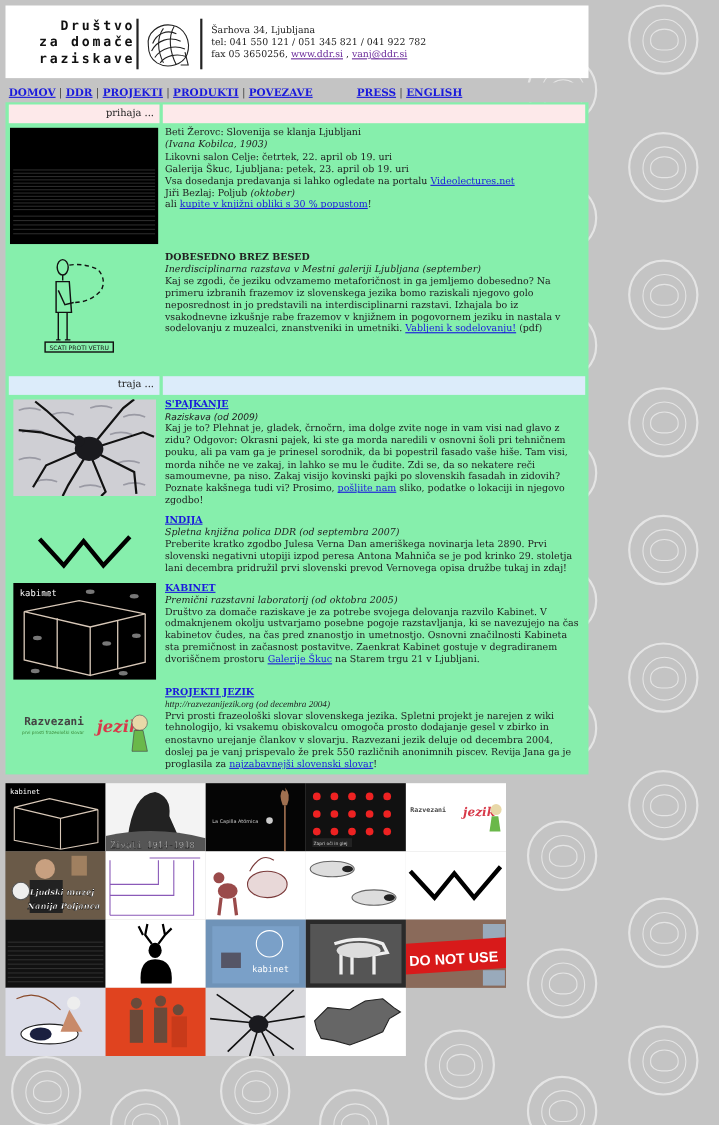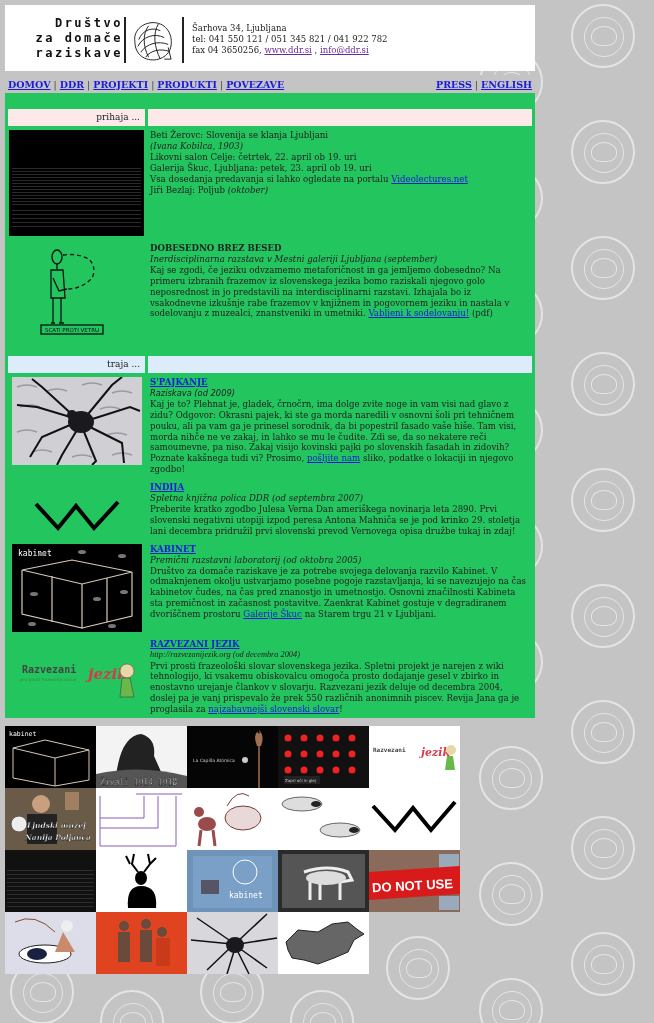--- a/index.html
+++ b/index.html
@@ -36,25 +36,25 @@
   }
   .vbar { position: absolute; width: 2px; background: #222; }
   .logo-snail {
     position: absolute; left: 124px; top: 13px; width: 47px; height: 47px;
   }
   .contact { position: absolute; left: 187px; top: 18px; font-size: 8.5px; line-height: 11px; color: #222; }
   a, .link { color: #1a1adc; text-decoration: underline; }
   .link.visited { color: #6a2a9a; }
   .nav {
     height: 18px; margin-top: 4px; background: #c4c4c4;
-    display: flex; justify-content: space-between; align-items: center;
+    display: flex; justify-content: flex-start; align-items: center;
     font-weight: bold; font-size: 9.5px; padding: 0 3px; gap: 40px;
   }
   .nav .sep { color: #444; font-weight: normal; margin: 0 3px; }
-  .content { background: #22c55e; padding: 16px 3px 3px 3px; }
+  .content { background: #86efac; padding: 2px 3px 3px 3px; }
   .sec-head { display: flex; height: 17px; margin-bottom: 4px; }
   .sec-head .lab { width: 137px; text-align: right; padding-right: 5px; line-height: 17px; font-size: 9px; }
   .sec-head .fill { flex: 1; margin-left: 3px; }
   .pink { background: #fde9ea; }
   .blue { background: #dcecfa; }
   .item { display: flex; margin-bottom: 7px; }
   .thumb { width: 137px; flex: none; display: flex; justify-content: center; align-items: flex-start; }
   .txt { flex: 1; padding-left: 5px; padding-right: 2px; font-size: 8.6px; line-height: 10.9px; }
   .ttl { font-weight: bold; }
   .it { font-style: italic; }
@@ -110,21 +110,21 @@
         <path d="M20 8 C14 16 14 28 20 40"></path>
         <path d="M30 6 C24 16 26 30 32 42"></path>
         <path d="M40 30 L43 42 L36 42"></path>
       </g>
     </svg>
     <div class="vbar" style="left:177px;top:12px;height:46px"></div>
     <div class="contact">
       <div>Šarhova 34, Ljubljana</div>
       <div>tel: 041 550 121 / 051 345 821 / 041 922 782</div>
       <div>
-        <span>fax 04 3650256, </span><a class="link visited">www.ddr.si</a><span> , </span><a class="link visited">info@ddr.si</a>
+        <span>fax 05 3650256, </span><a class="link visited">www.ddr.si</a><span> , </span><a class="link visited">vanj@ddr.si</a>
       </div>
     </div>
   </div>
 
   <div class="nav">
     <div>
       <a>DOMOV</a><span class="sep">|</span><a>DDR</a><span class="sep">|</span><a>PROJEKTI</a><span class="sep">|</span><a>PRODUKTI</a><span class="sep">|</span><a>POVEZAVE</a>
     </div>
     <div>
       <a>PRESS</a><span class="sep">|</span><a>ENGLISH</a>
@@ -164,20 +164,21 @@
           </g>
         </svg>
       </div>
       <div class="txt">
         <div class="b">Beti Žerovc: Slovenija se klanja Ljubljani</div>
         <div class="it">(Ivana Kobilca, 1903)</div>
         <div>Likovni salon Celje: četrtek, 22. april ob 19. uri</div>
         <div>Galerija Škuc, Ljubljana: petek, 23. april ob 19. uri</div>
         <div><span>Vsa dosedanja predavanja si lahko ogledate na portalu </span><a>Videolectures.net</a></div>
         <div><span class="b">Jiři Bezlaj: Poljub</span><span class="it"> (oktober)</span></div>
+        <div><span>ali </span><a>kupite v knjižni obliki s 30 % popustom</a><span>!</span></div>
       </div>
     </div>
 
     <div class="item" style="margin-bottom:18px">
       <div class="thumb">
         <svg width="100" height="95" viewBox="0 0 100 95">
           <g fill="none" stroke="#111" stroke-width="1.3">
             <ellipse cx="30" cy="14" rx="5" ry="7"></ellipse>
             <path d="M30 21 L30 26 M24 27 L36 27 L38 55 L24 55 Z"></path>
             <path d="M26 55 L26 80 M34 55 L34 80 M24 80 L28 80 M32 80 L37 80"></path>
@@ -271,21 +272,21 @@
       <div class="thumb" style="padding-top:14px">
         <svg width="130" height="50" viewBox="0 0 130 50">
           <text x="10" y="20" font-size="10" font-weight="bold" fill="#444" font-family="DejaVu Sans Mono, monospace">Razvezani</text>
           <text x="8" y="28" font-size="4" fill="#3a8a3a" font-family="DejaVu Sans, sans-serif">prvi prosti frazeološki slovar</text>
           <text x="76" y="26" font-size="15" font-style="italic" font-weight="bold" fill="#d83a4a" font-family="DejaVu Serif, serif">jezik</text>
           <circle cx="115" cy="18" r="7" fill="#e8d8a8" stroke="#555" stroke-width="0.6"></circle>
           <path d="M110 25 L108 44 L122 44 L118 25 Z" fill="#6ab84a" stroke="#444" stroke-width="0.6"></path>
         </svg>
       </div>
       <div class="txt">
-        <div><a class="ttl">RAZVEZANI JEZIK</a></div>
+        <div><a class="ttl">PROJEKTI JEZIK</a></div>
         <div class="it" style="font-family:Liberation Serif, serif;font-size:8.3px">http://razvezanijezik.org (od decembra 2004)</div>
         <div><span>Prvi prosti frazeološki slovar slovenskega jezika. Spletni projekt je narejen z wiki tehnologijo, ki vsakemu obiskovalcu omogoča prosto dodajanje gesel v zbirko in enostavno urejanje člankov v slovarju. Razvezani jezik deluje od decembra 2004, doslej pa je vanj prispevalo že prek 550 različnih anonimnih piscev. Revija Jana ga je proglasila za </span><a>najzabavnejši slovenski slovar</a><span>!</span></div>
       </div>
     </div>
 
   </div>
 
   <div class="gallery" id="gallery">
       <div class="cell" style="background: rgb(0, 0, 0);"><svg width="91" height="62">
           <text x="4" y="10" font-size="6.5" fill="#fff" font-family="DejaVu Sans Mono, monospace">kabinet</text>

